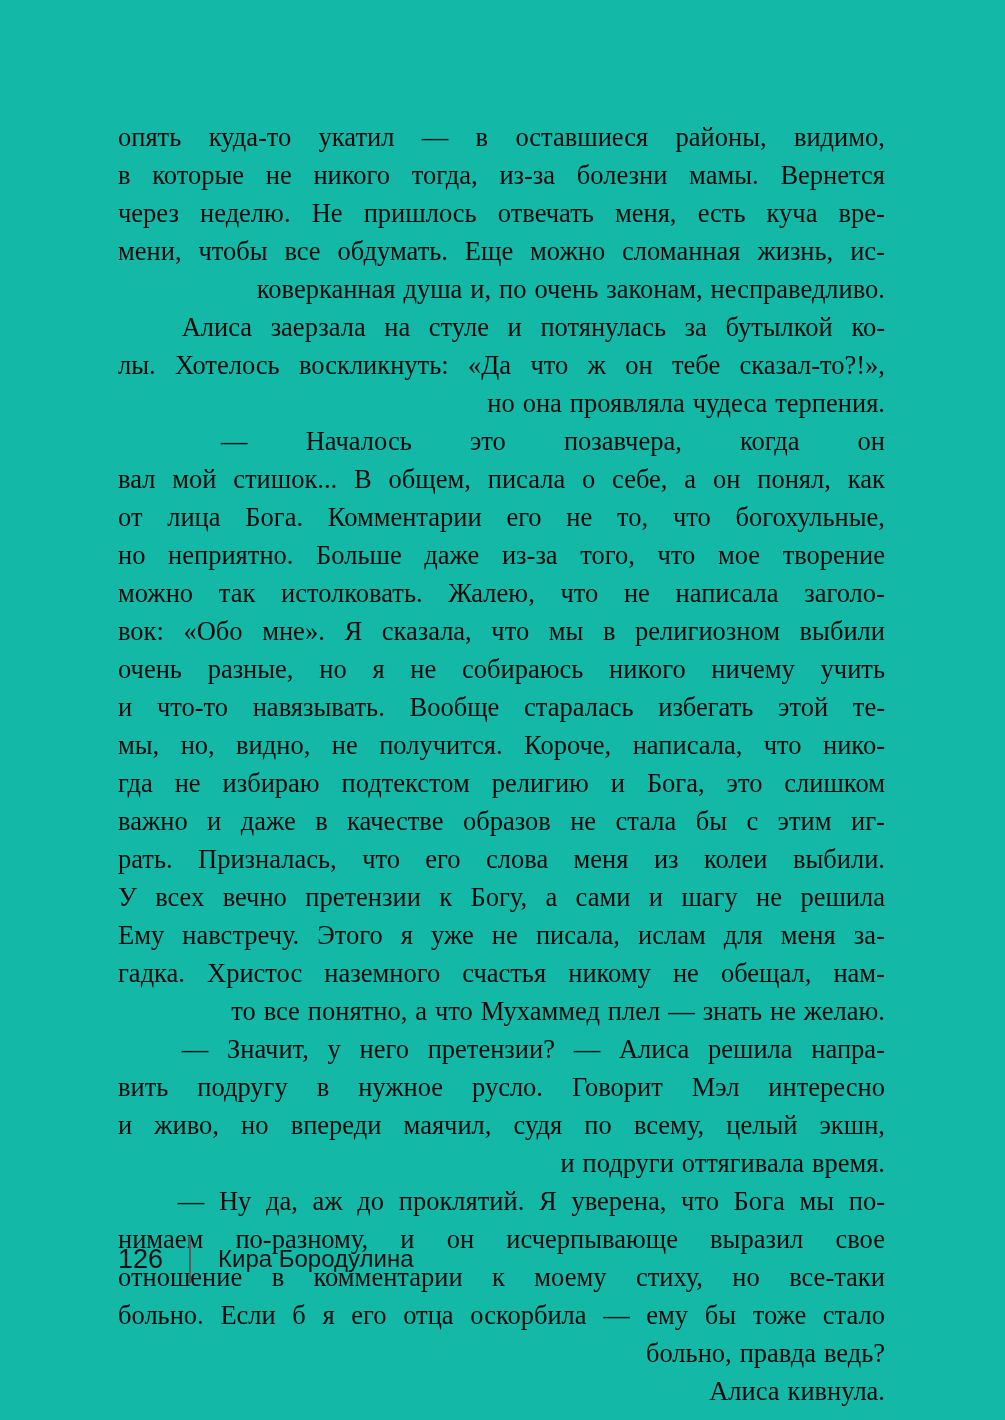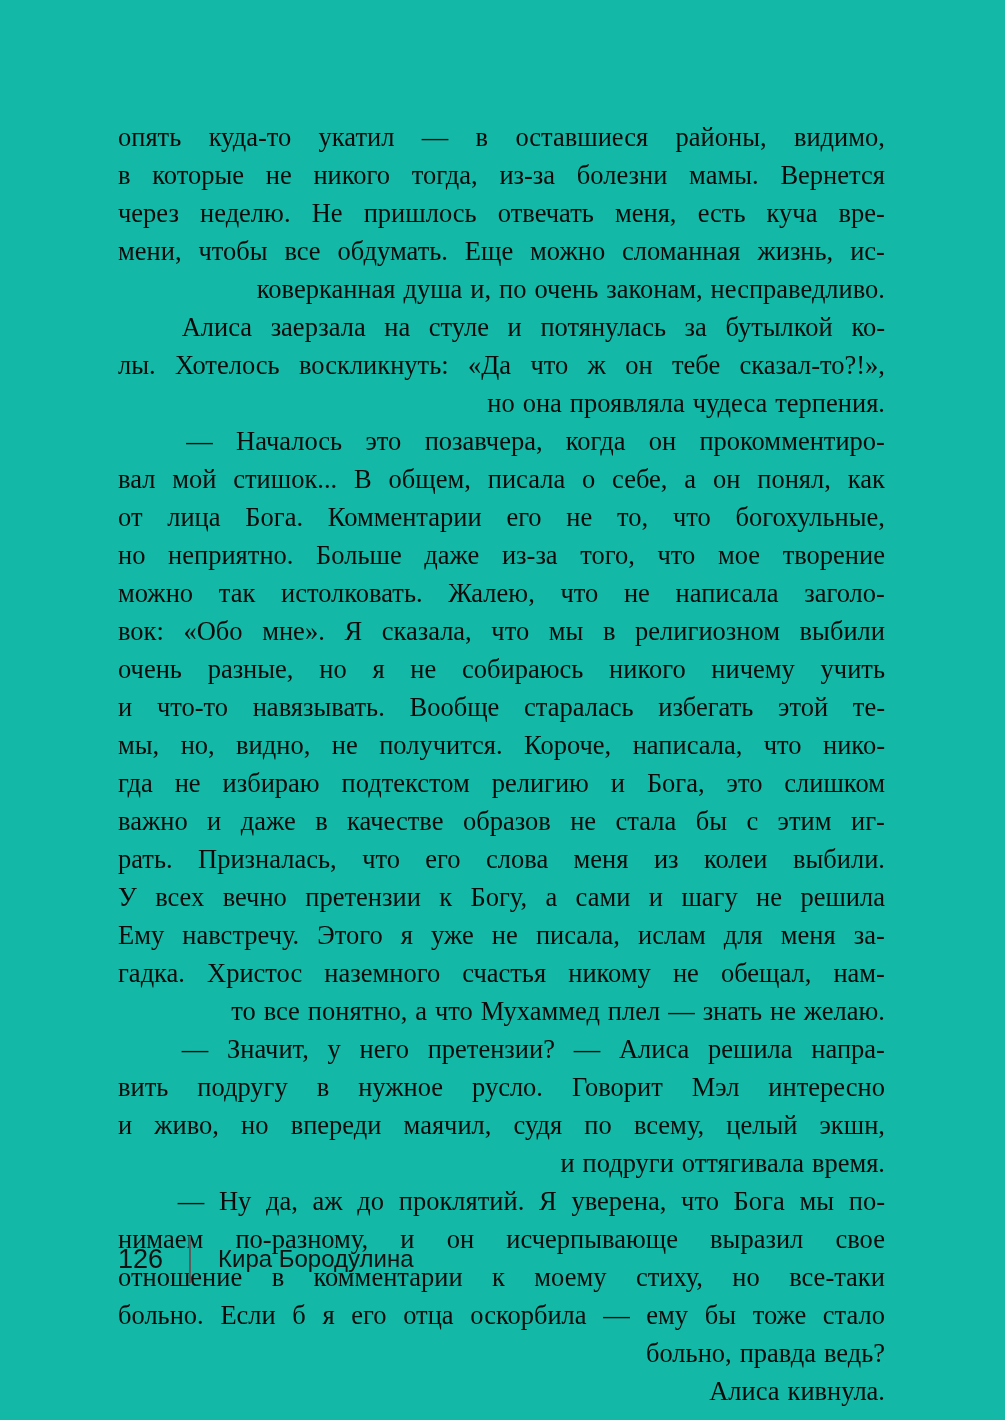--- a/index.html
+++ b/index.html
@@ -100,21 +100,21 @@
         <span class="line just"><span class="w">через</span><span class="w">неделю.</span><span class="w">Не</span><span class="w">пришлось</span><span class="w">отвечать</span><span class="w">меня,</span><span class="w">есть</span><span class="w">куча</span><span class="w">вре-</span></span>
         <span class="line just"><span class="w">мени,</span><span class="w">чтобы</span><span class="w">все</span><span class="w">обдумать.</span><span class="w">Еще</span><span class="w">можно</span><span class="w">сломанная</span><span class="w">жизнь,</span><span class="w">ис-</span></span>
         <span class="line last"><span class="w">коверканная</span><span class="w">душа</span><span class="w">и,</span><span class="w">по</span><span class="w">очень</span><span class="w">законам,</span><span class="w">несправедливо.</span></span>
       </p>
       <p class="para">
         <span class="line just"><span class="indent"></span><span class="w">Алиса</span><span class="w">заерзала</span><span class="w">на</span><span class="w">стуле</span><span class="w">и</span><span class="w">потянулась</span><span class="w">за</span><span class="w">бутылкой</span><span class="w">ко-</span></span>
         <span class="line just"><span class="w">лы.</span><span class="w">Хотелось</span><span class="w">воскликнуть:</span><span class="w">«Да</span><span class="w">что</span><span class="w">ж</span><span class="w">он</span><span class="w">тебе</span><span class="w">сказал-то?!»,</span></span>
         <span class="line last"><span class="w">но</span><span class="w">она</span><span class="w">проявляла</span><span class="w">чудеса</span><span class="w">терпения.</span></span>
       </p>
       <p class="para">
-        <span class="line just"><span class="indent"></span><span class="w">—</span><span class="w">Началось</span><span class="w">это</span><span class="w">позавчера,</span><span class="w">когда</span><span class="w">он</span><span class="w">прокомментиро-</span></span>
+        <span class="line just"><span class="indent"></span><span class="w">—</span><span class="w">Началось</span><span class="w">это</span><span class="w">позавчера,</span><span class="w">когда</span><span class="w">он</span></span>
         <span class="line just"><span class="w">вал</span><span class="w">мой</span><span class="w">стишок...</span><span class="w">В</span><span class="w">общем,</span><span class="w">писала</span><span class="w">о</span><span class="w">себе,</span><span class="w">а</span><span class="w">он</span><span class="w">понял,</span><span class="w">как</span></span>
         <span class="line just"><span class="w">от</span><span class="w">лица</span><span class="w">Бога.</span><span class="w">Комментарии</span><span class="w">его</span><span class="w">не</span><span class="w">то,</span><span class="w">что</span><span class="w">богохульные,</span></span>
         <span class="line just"><span class="w">но</span><span class="w">неприятно.</span><span class="w">Больше</span><span class="w">даже</span><span class="w">из-за</span><span class="w">того,</span><span class="w">что</span><span class="w">мое</span><span class="w">творение</span></span>
         <span class="line just"><span class="w">можно</span><span class="w">так</span><span class="w">истолковать.</span><span class="w">Жалею,</span><span class="w">что</span><span class="w">не</span><span class="w">написала</span><span class="w">заголо-</span></span>
         <span class="line just"><span class="w">вок:</span><span class="w">«Обо</span><span class="w">мне».</span><span class="w">Я</span><span class="w">сказала,</span><span class="w">что</span><span class="w">мы</span><span class="w">в</span><span class="w">религиозном</span><span class="w">выбили</span></span>
         <span class="line just"><span class="w">очень</span><span class="w">разные,</span><span class="w">но</span><span class="w">я</span><span class="w">не</span><span class="w">собираюсь</span><span class="w">никого</span><span class="w">ничему</span><span class="w">учить</span></span>
         <span class="line just"><span class="w">и</span><span class="w">что-то</span><span class="w">навязывать.</span><span class="w">Вообще</span><span class="w">старалась</span><span class="w">избегать</span><span class="w">этой</span><span class="w">те-</span></span>
         <span class="line just"><span class="w">мы,</span><span class="w">но,</span><span class="w">видно,</span><span class="w">не</span><span class="w">получится.</span><span class="w">Короче,</span><span class="w">написала,</span><span class="w">что</span><span class="w">нико-</span></span>
         <span class="line just"><span class="w">гда</span><span class="w">не</span><span class="w">избираю</span><span class="w">подтекстом</span><span class="w">религию</span><span class="w">и</span><span class="w">Бога,</span><span class="w">это</span><span class="w">слишком</span></span>
         <span class="line just"><span class="w">важно</span><span class="w">и</span><span class="w">даже</span><span class="w">в</span><span class="w">качестве</span><span class="w">образов</span><span class="w">не</span><span class="w">стала</span><span class="w">бы</span><span class="w">с</span><span class="w">этим</span><span class="w">иг-</span></span>

